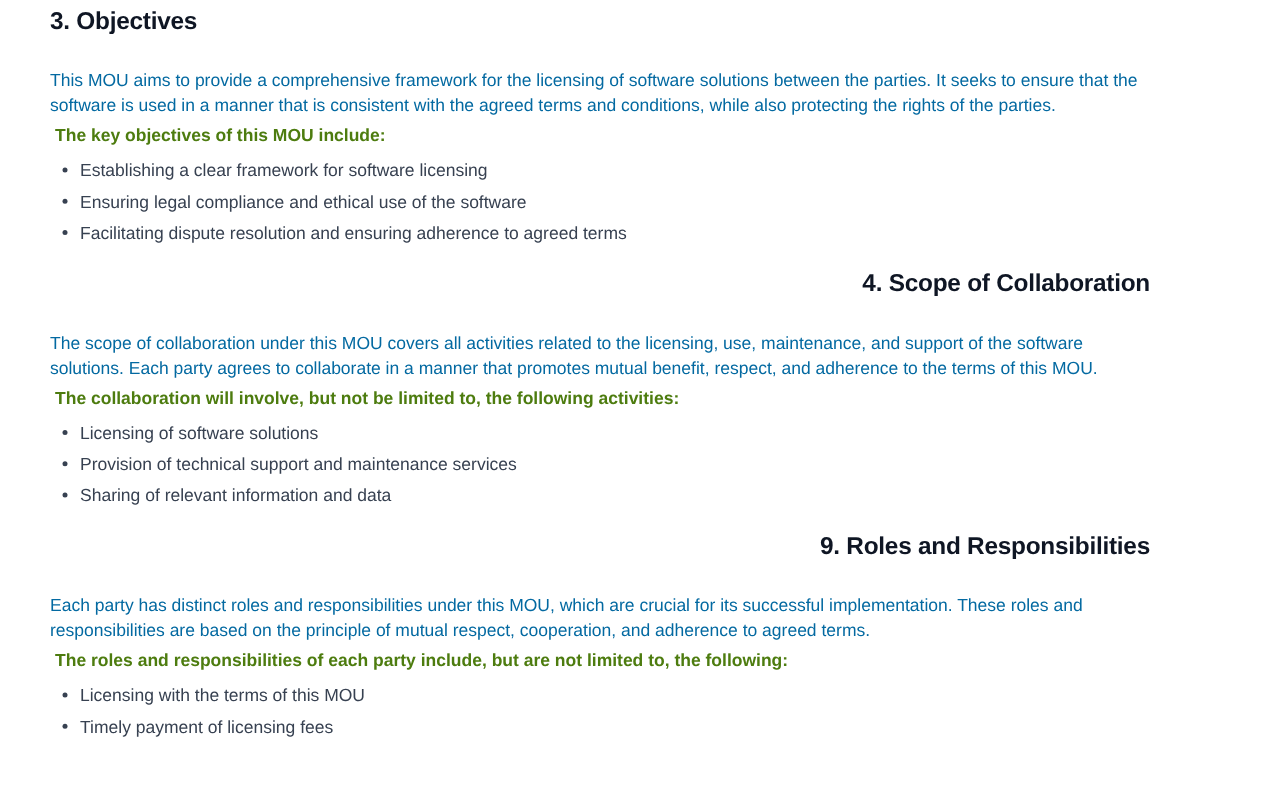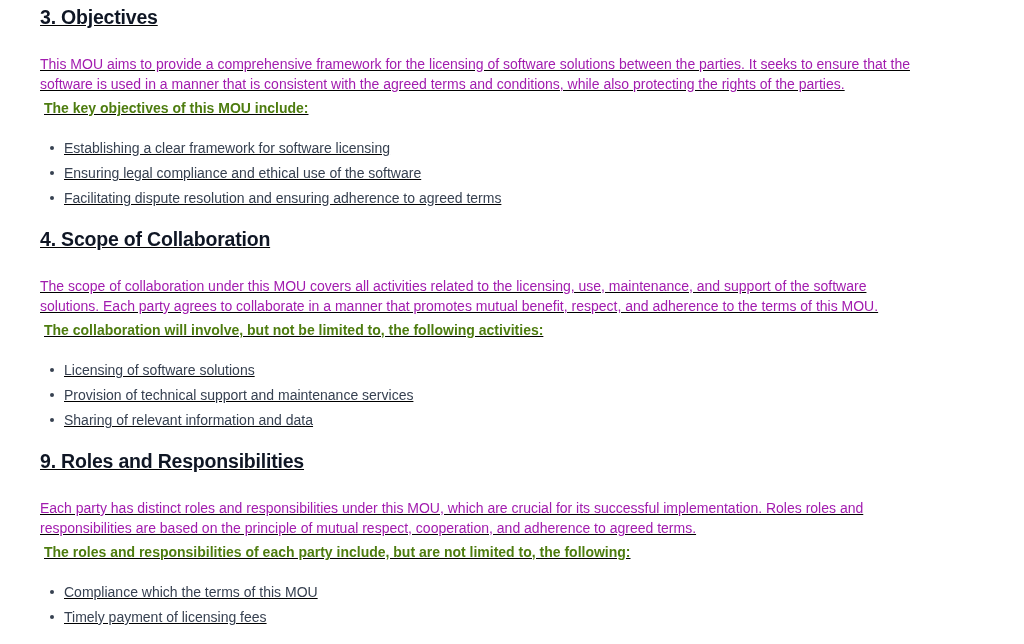--- a/index.html
+++ b/index.html
@@ -8,46 +8,45 @@
     height: 644px;
     background: #ffffff;
     overflow: hidden;
     font-family: "Liberation Sans", "DejaVu Sans", sans-serif;
   }
   .doc {
     width: 952px;
     height: 644px;
     padding: 4px 32px 0 40px;
     background: #ffffff;
-    text-decoration: underline;
   }
   .section-heading {
     font-size: 19.5px;
     line-height: 26px;
     font-weight: 800;
     letter-spacing: -0.2px;
     color: #0f1624;
   }
-  .section-heading.gap { margin-top: 18px; }
+  .section-heading.gap { margin-top: 18px; text-align: right; }
   .section-paragraph {
     margin-top: 24px;
     font-size: 14px;
     line-height: 20px;
-    color: #a21caf;
+    color: #0369a1;
   }
   .section-lead {
     margin-top: 4px;
     padding-left: 4px;
     font-size: 14px;
     line-height: 20px;
     font-weight: 700;
     color: #4d7c0f;
   }
   ul.bullet-list {
-    margin-top: 20px;
+    margin-top: 8px;
     list-style: none;
   }
   ul.bullet-list li {
     position: relative;
     padding-left: 24px;
     font-size: 14px;
     line-height: 20px;
     color: #374151;
     margin-bottom: 5px;
   }
@@ -84,21 +83,21 @@
     <p class="section-lead">The collaboration will involve, but not be limited to, the following activities:</p>
     <ul class="bullet-list">
       <li>Licensing of software solutions</li>
       <li>Provision of technical support and maintenance services</li>
       <li>Sharing of relevant information and data</li>
     </ul>
   </section>
 
   <section>
     <h2 class="section-heading gap">9. Roles and Responsibilities</h2>
-    <p class="section-paragraph">Each party has distinct roles and responsibilities under this MOU, which are crucial for its successful implementation. Roles roles and responsibilities are based on the principle of mutual respect, cooperation, and adherence to agreed terms.</p>
+    <p class="section-paragraph">Each party has distinct roles and responsibilities under this MOU, which are crucial for its successful implementation. These roles and responsibilities are based on the principle of mutual respect, cooperation, and adherence to agreed terms.</p>
     <p class="section-lead">The roles and responsibilities of each party include, but are not limited to, the following:</p>
     <ul class="bullet-list">
-      <li>Compliance which the terms of this MOU</li>
+      <li>Licensing with the terms of this MOU</li>
       <li>Timely payment of licensing fees</li>
     </ul>
   </section>
 
 </div>
 
 </body></html>

